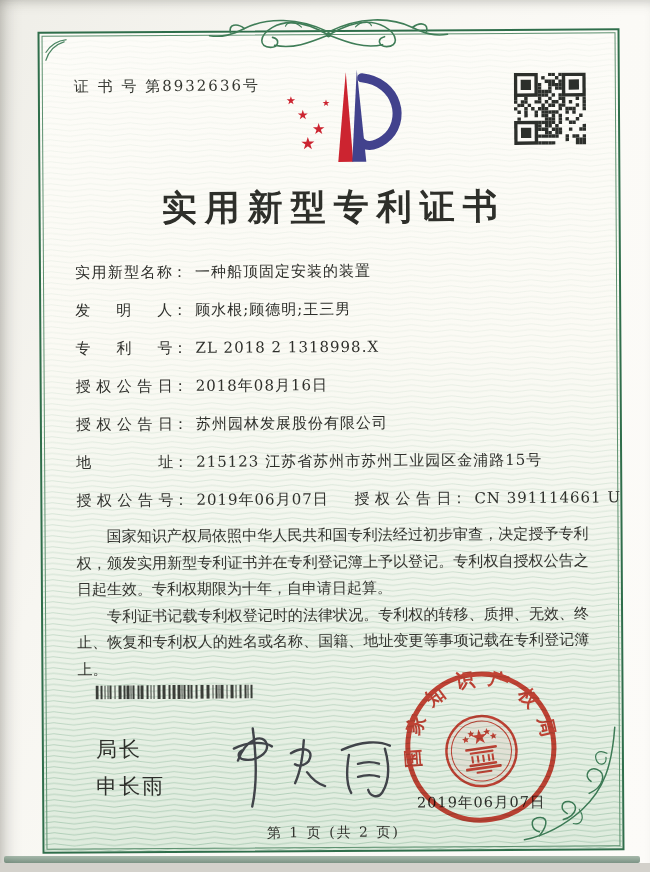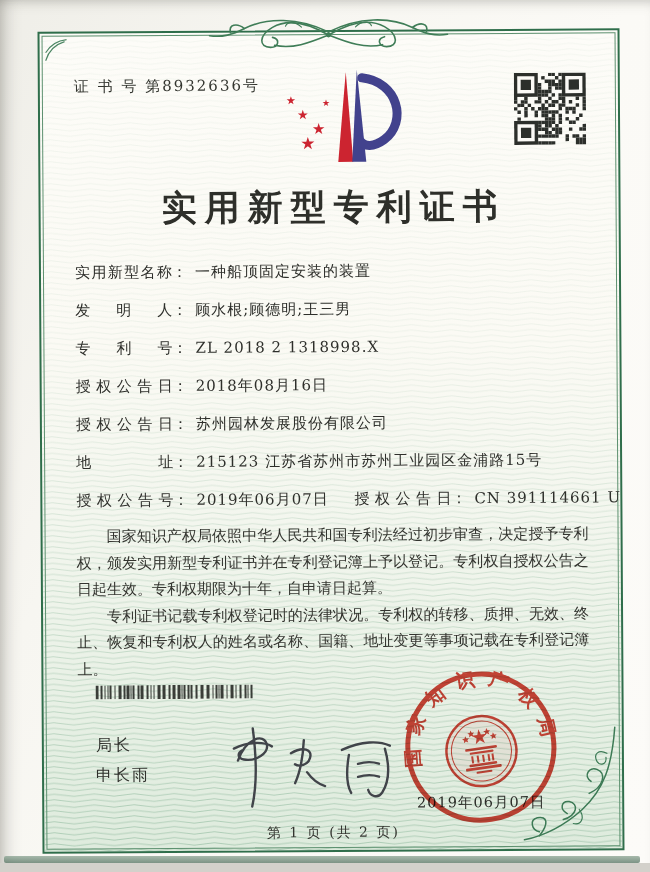--- a/index.html
+++ b/index.html
@@ -45,21 +45,21 @@
   .fcolon{margin-right:8px;}
   .fvalue{letter-spacing:1px;}
   .grant-no-pair{position:absolute;left:278px;top:0;}
 
   .body-text{position:absolute;left:34px;right:32px;top:490px;font-size:15px;line-height:26.5px;
     color:#33342f;text-align:justify;}
   .body-text p{margin:0;text-indent:2em;}
 
   .barcode{position:absolute;left:52px;top:652px;width:162px;height:14px;}
 
-  .signer{position:absolute;left:52px;top:702px;font-size:16px;color:#2e2f2b;
+  .signer{position:absolute;left:52px;top:702px;font-size:21px;color:#2e2f2b;
     font-family:"DejaVu Sans","Liberation Sans",sans-serif;}
   .signer div{margin-bottom:9px;letter-spacing:2px;}
   .signature{position:absolute;left:168px;top:688px;}
 
   .seal{position:absolute;left:357px;top:636px;width:160px;height:160px;
     mix-blend-mode:multiply;opacity:.9;transform:rotate(-8deg);}
   .seal-date{position:absolute;left:352px;top:762px;width:170px;text-align:center;
     font-size:14.5px;color:#2b2c28;letter-spacing:1px;}
   .page-info{position:absolute;left:0;right:0;top:792px;text-align:center;font-size:14px;color:#33342f;letter-spacing:2px;}
 </style>

